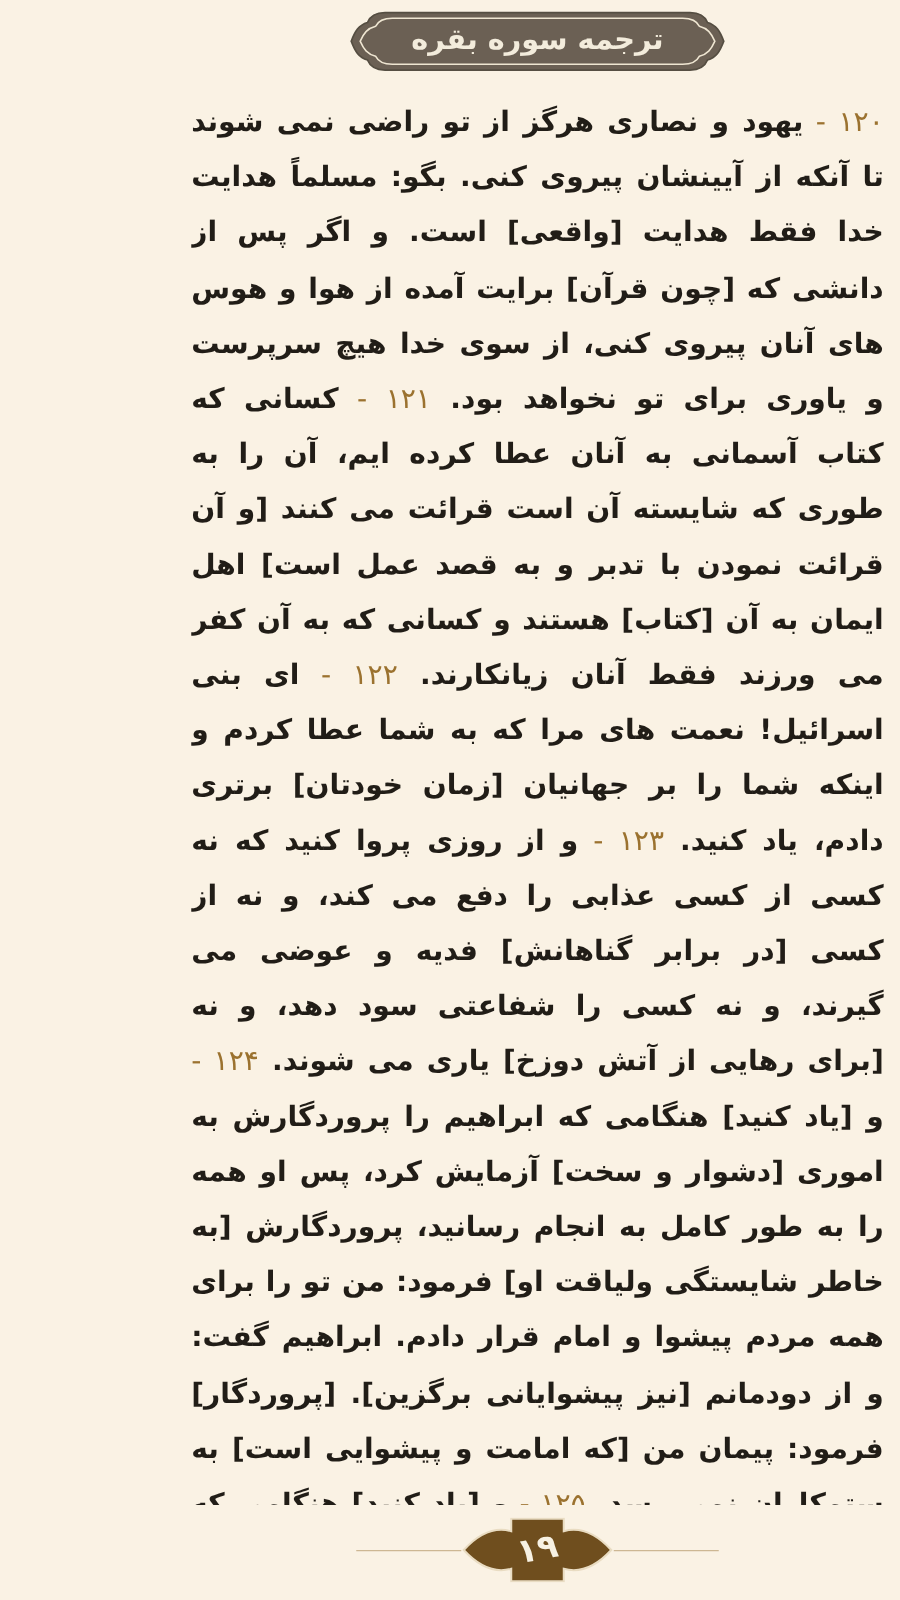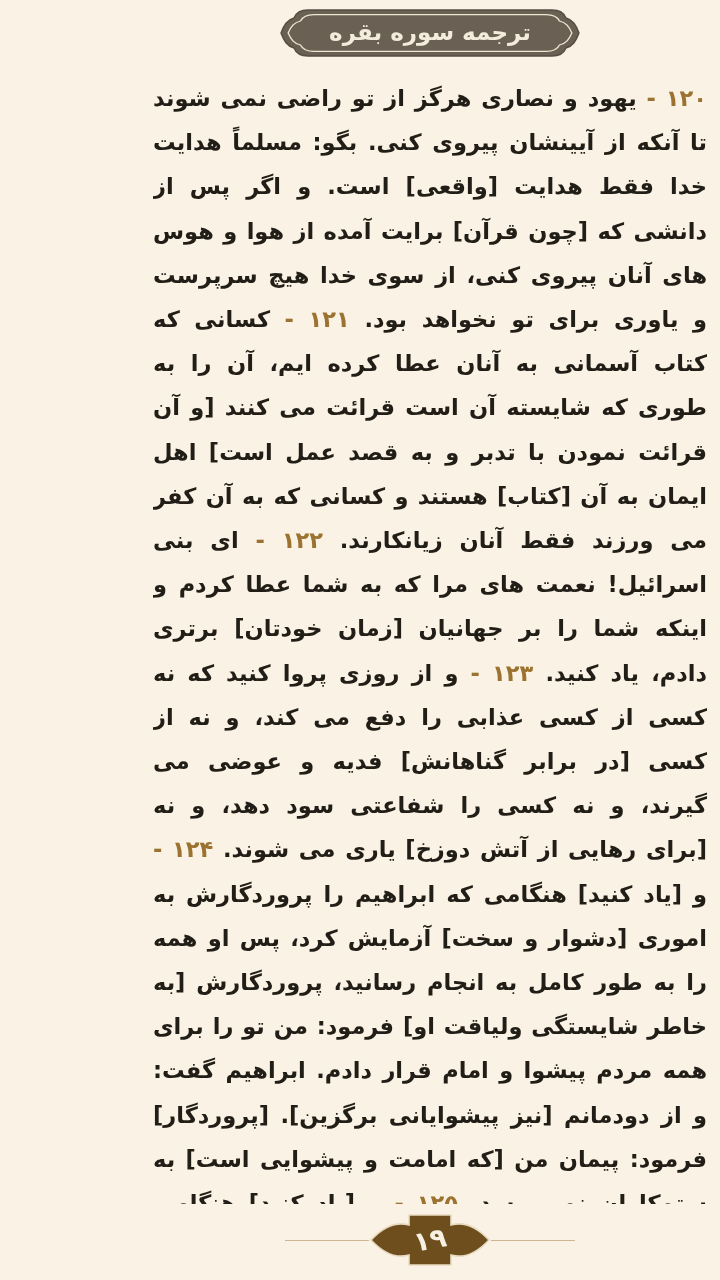--- a/index.html
+++ b/index.html
@@ -67,21 +67,21 @@
     direction:rtl;
     text-align:justify;
     font-size:22.5px;
     font-weight:bold;
     line-height:44.2px;
     color:var(--body-text);
     word-spacing:1px;
   }
   .verse-num{
     color:var(--verse-number);
-    font-weight:bold;
+    font-weight:normal;
     margin-top:24px;
   }
   
   .footer{
     position:absolute;
     bottom:14px;
     left:0;
     width:100%;
     display:flex;
     justify-content:center;

